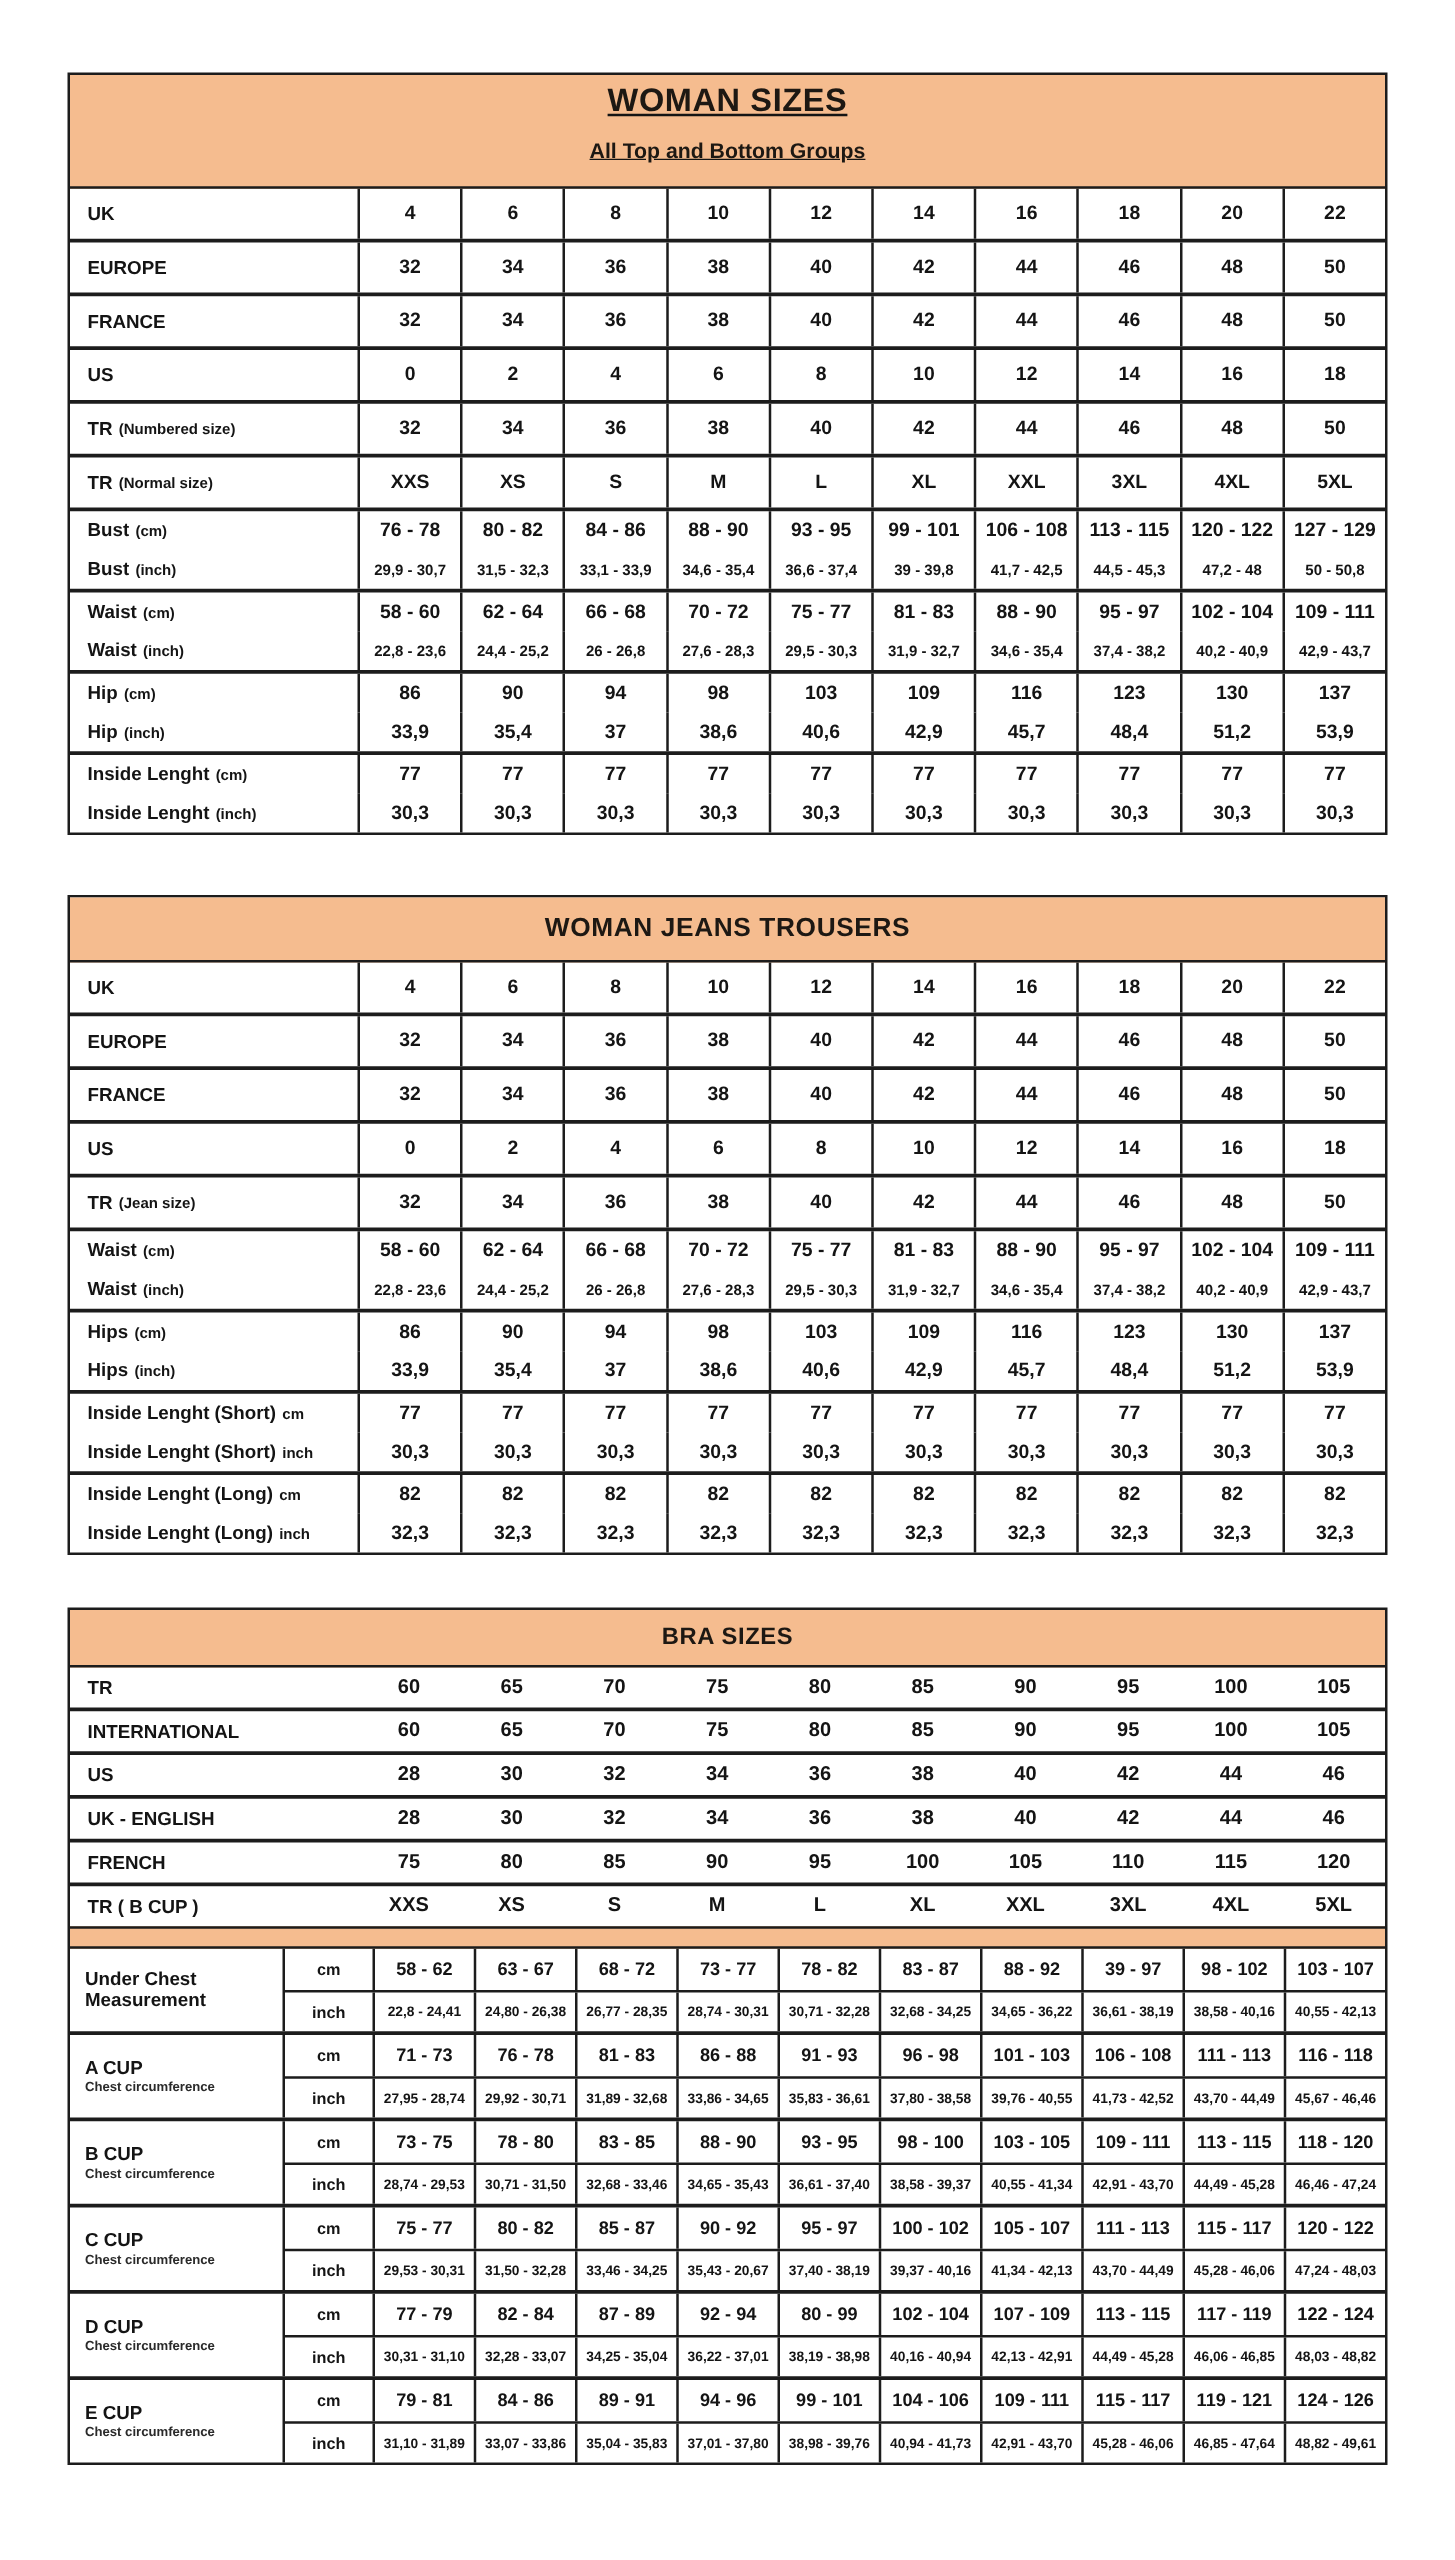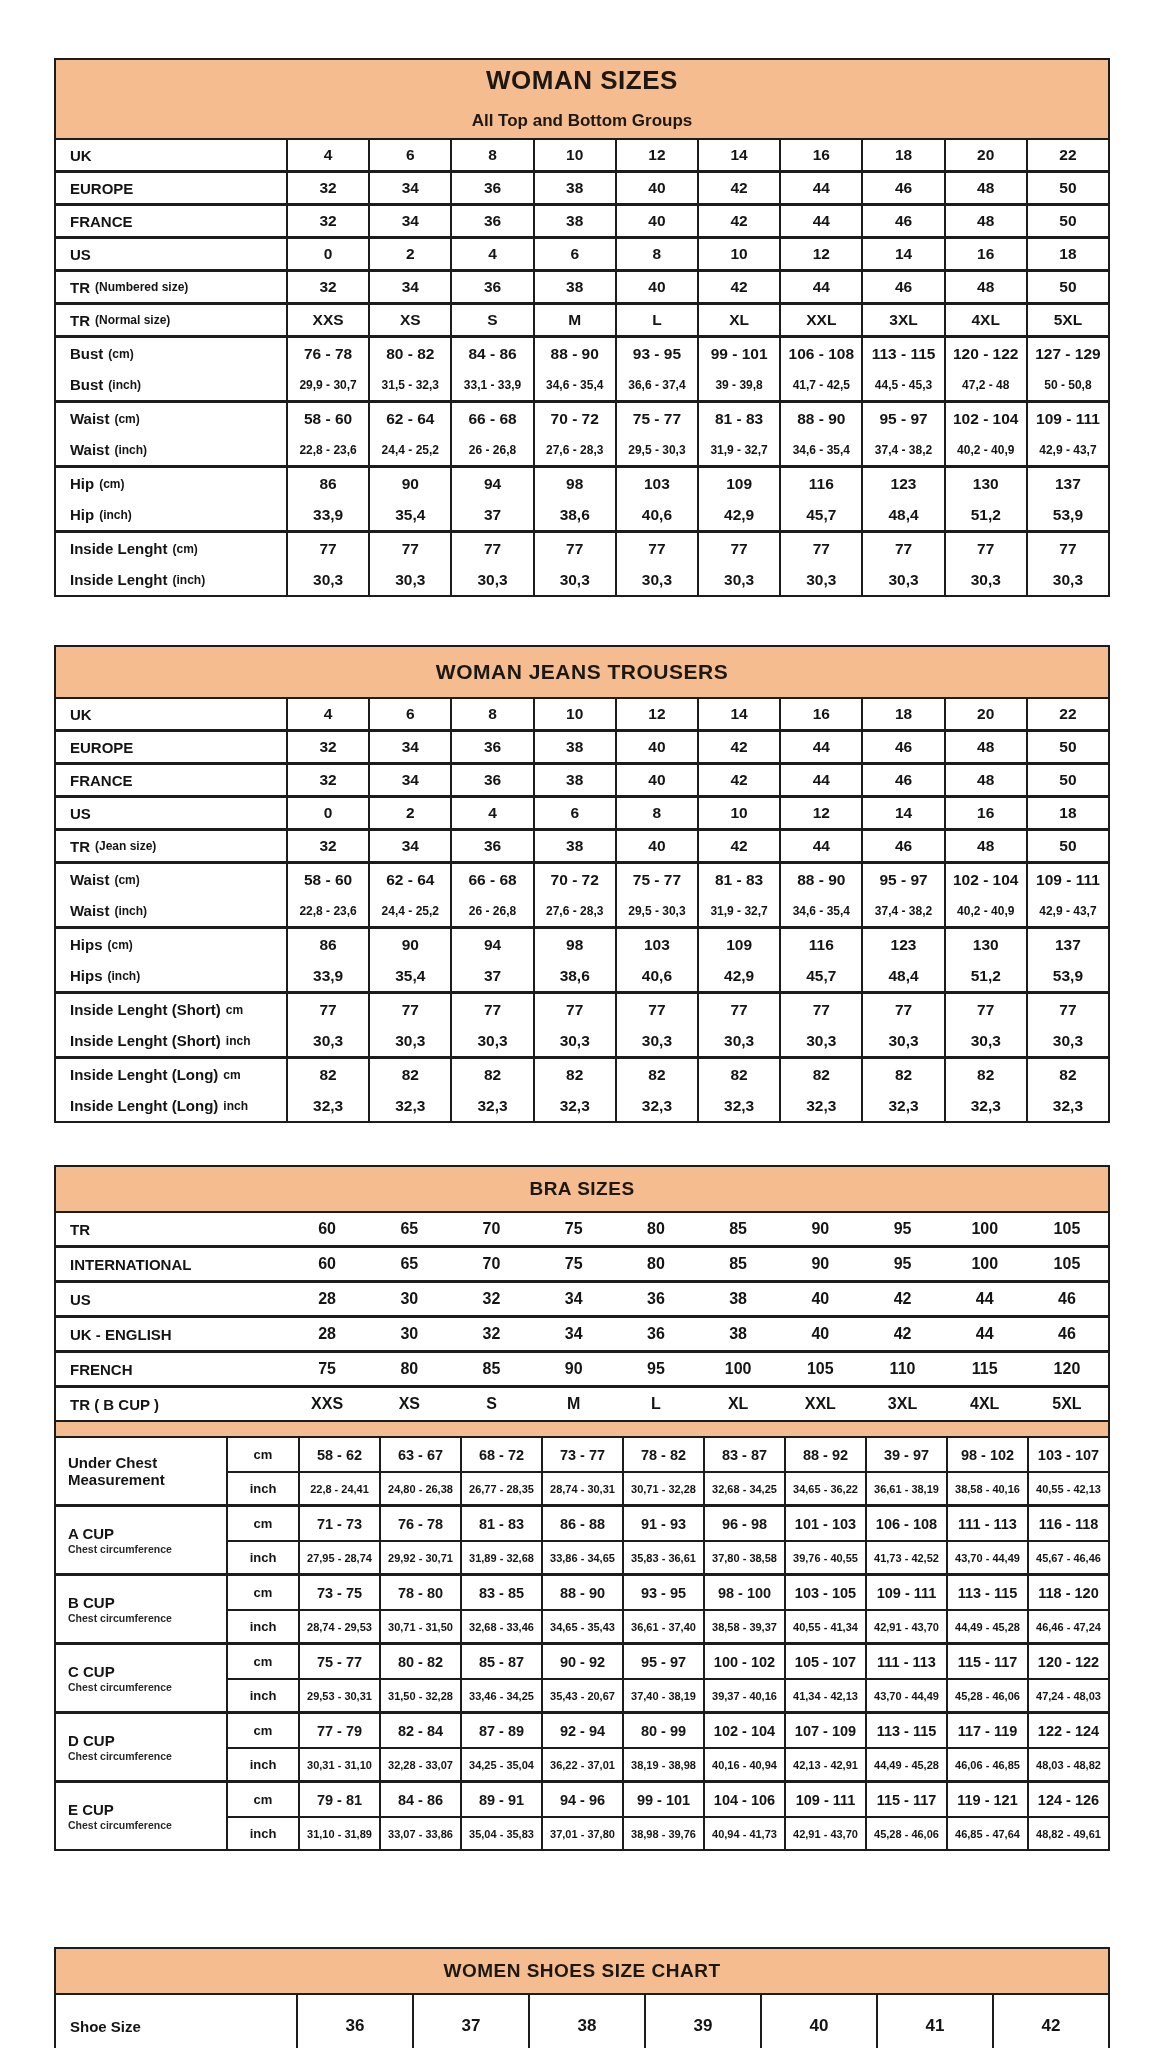--- a/index.html
+++ b/index.html
@@ -7,32 +7,32 @@
     --bd:#1c1c1c;
     --txt:#141414;
   }
   *{box-sizing:border-box;margin:0;padding:0;}
   html,body{background:#ffffff;}
   body{font-family:"Liberation Sans",sans-serif;color:var(--txt);}
   .page{width:1164px;height:2048px;background:#ffffff;padding:58px 54px 0 54px;overflow:hidden;}
 
   .tbl{width:1056px;border:2.5px solid var(--bd);background:#fff;}
   .band{background:var(--accent);border-bottom:2.5px solid var(--bd);text-align:center;}
-  .band-lg{padding:5px 0 7px 0;}
+  .band-lg{padding:5px 0 18px 0;text-decoration:underline;}
   .band-title{font-size:26px;font-weight:bold;letter-spacing:.5px;color:#1d1813;}
   .band-sub{font-size:17px;font-weight:bold;color:#1d1813;margin-top:15px;text-align:center;}
   .band-md{padding:13px 0;}
   .band-md .band-title{font-size:21px;}
   .band-sm{padding:11px 16px;}
   .band-sm .band-title{font-size:19px;}
 
   .sect{border-bottom:3px solid var(--bd);}
   .sect:last-child{border-bottom:none;}
 
-  .trow{display:flex;align-items:stretch;height:30px;}
+  .trow{display:flex;align-items:stretch;height:40px;}
   .pairrow{height:31px;}
   .lbl{width:230px;display:flex;align-items:center;padding-left:14px;gap:5px;}
   .lbl-main{font-size:15px;font-weight:bold;}
   .lbl-unit{font-size:12px;font-weight:bold;}
   .cell{flex:1;display:flex;align-items:center;justify-content:center;
         border-left:2px solid var(--bd);font-size:15.5px;font-weight:bold;}
   .cell.plain{border-left:none;font-size:16px;}
   .trow.small .cell{font-size:12px;}
 
   

